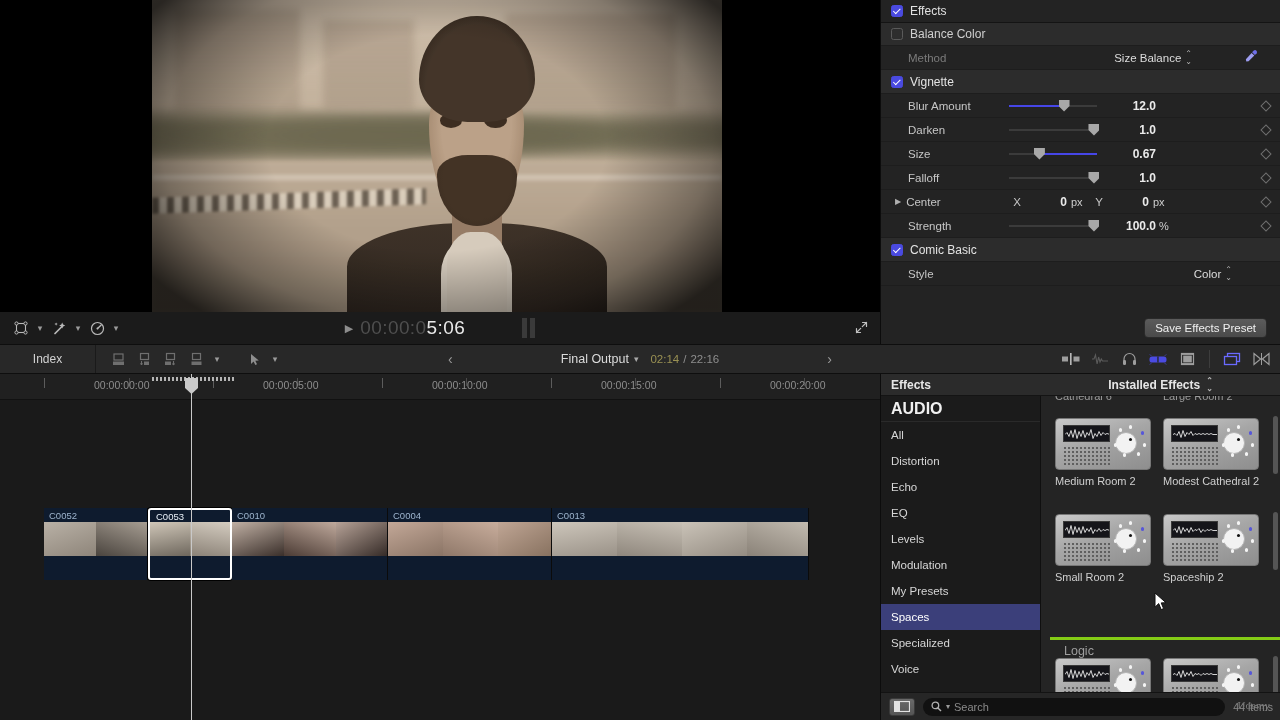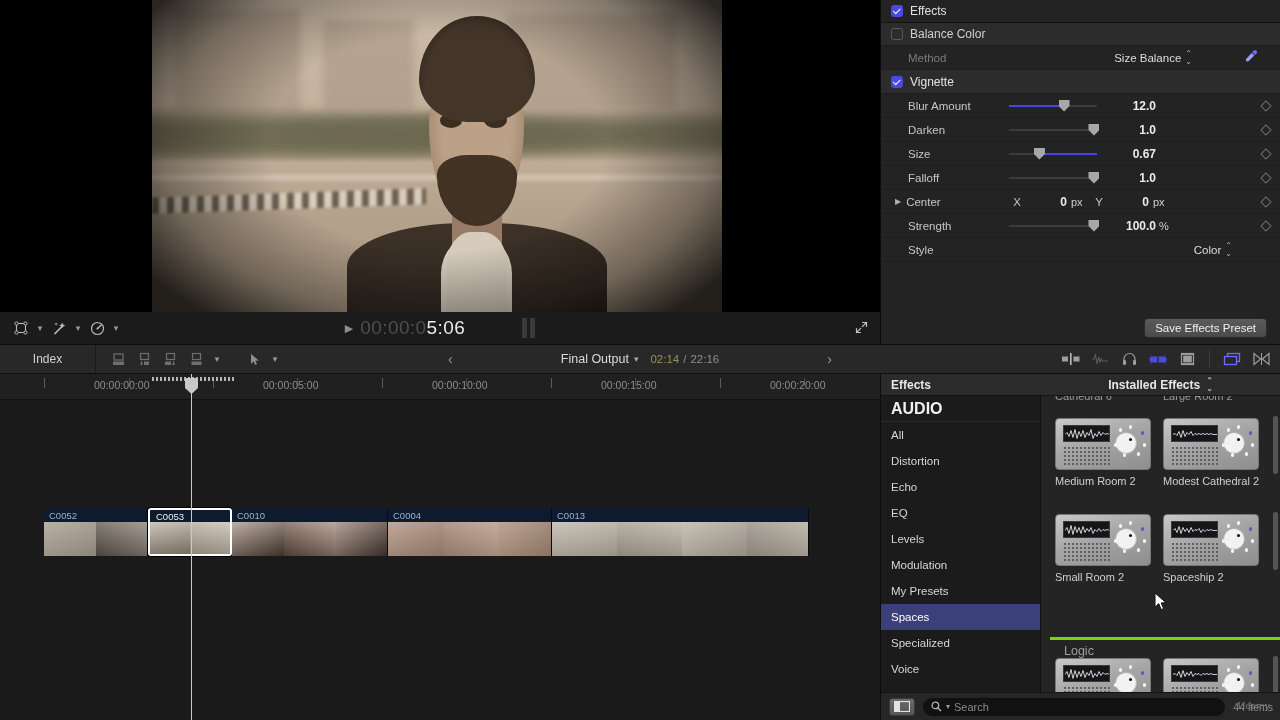--- a/index.html
+++ b/index.html
@@ -208,21 +208,21 @@
   }
   .skim-dots {
     position: absolute; top: 3px; height: 4px;
     background: repeating-linear-gradient(90deg, #b5b5b5 0 2px, transparent 2px 4px);
     z-index: 35;
   }
   .lane {
     position: absolute; left: 44px; top: 134px; height: 62px;
   }
   .clip {
-    position: absolute; top: 0; height: 48px; background: #0e1b2e;
+    position: absolute; top: 0; height: 72px; background: #0e1b2e;
     border-right: 1px solid #0b0b0b; overflow: hidden; cursor: pointer;
   }
   .clip-name {
     position: absolute; left: 5px; top: 2px; color: #9db4cd; font-size: 9.5px;
     z-index: 3; font-family: "Liberation Sans", sans-serif;
   }
   .clip-thumbs {
     position: absolute; left: 0; top: 14px; width: 100%; height: 34px;
     display: flex; overflow: hidden;
   }
@@ -758,20 +758,24 @@
         <div class="p-label">Strength</div>
         <div class="slider">
           <div class="track"></div>
           <div class="knob" style="left:96%"></div>
         </div>
         <div class="p-val">100.0</div>
         <div class="p-unit">%</div>
         <span class="kf"></span>
       </div>
 
+      <div class="row sect">
+        <div class="cbx on"></div>
+        <span class="nm">Comic Basic</span>
+      </div>
       <div class="row param">
         <div class="p-label">Style</div>
         <div class="popup">
           <span>Color</span>
           <span class="stepper">⌃<br>⌄</span>
         </div>
       </div>
     </div>
 
     <div class="insp-footer">

